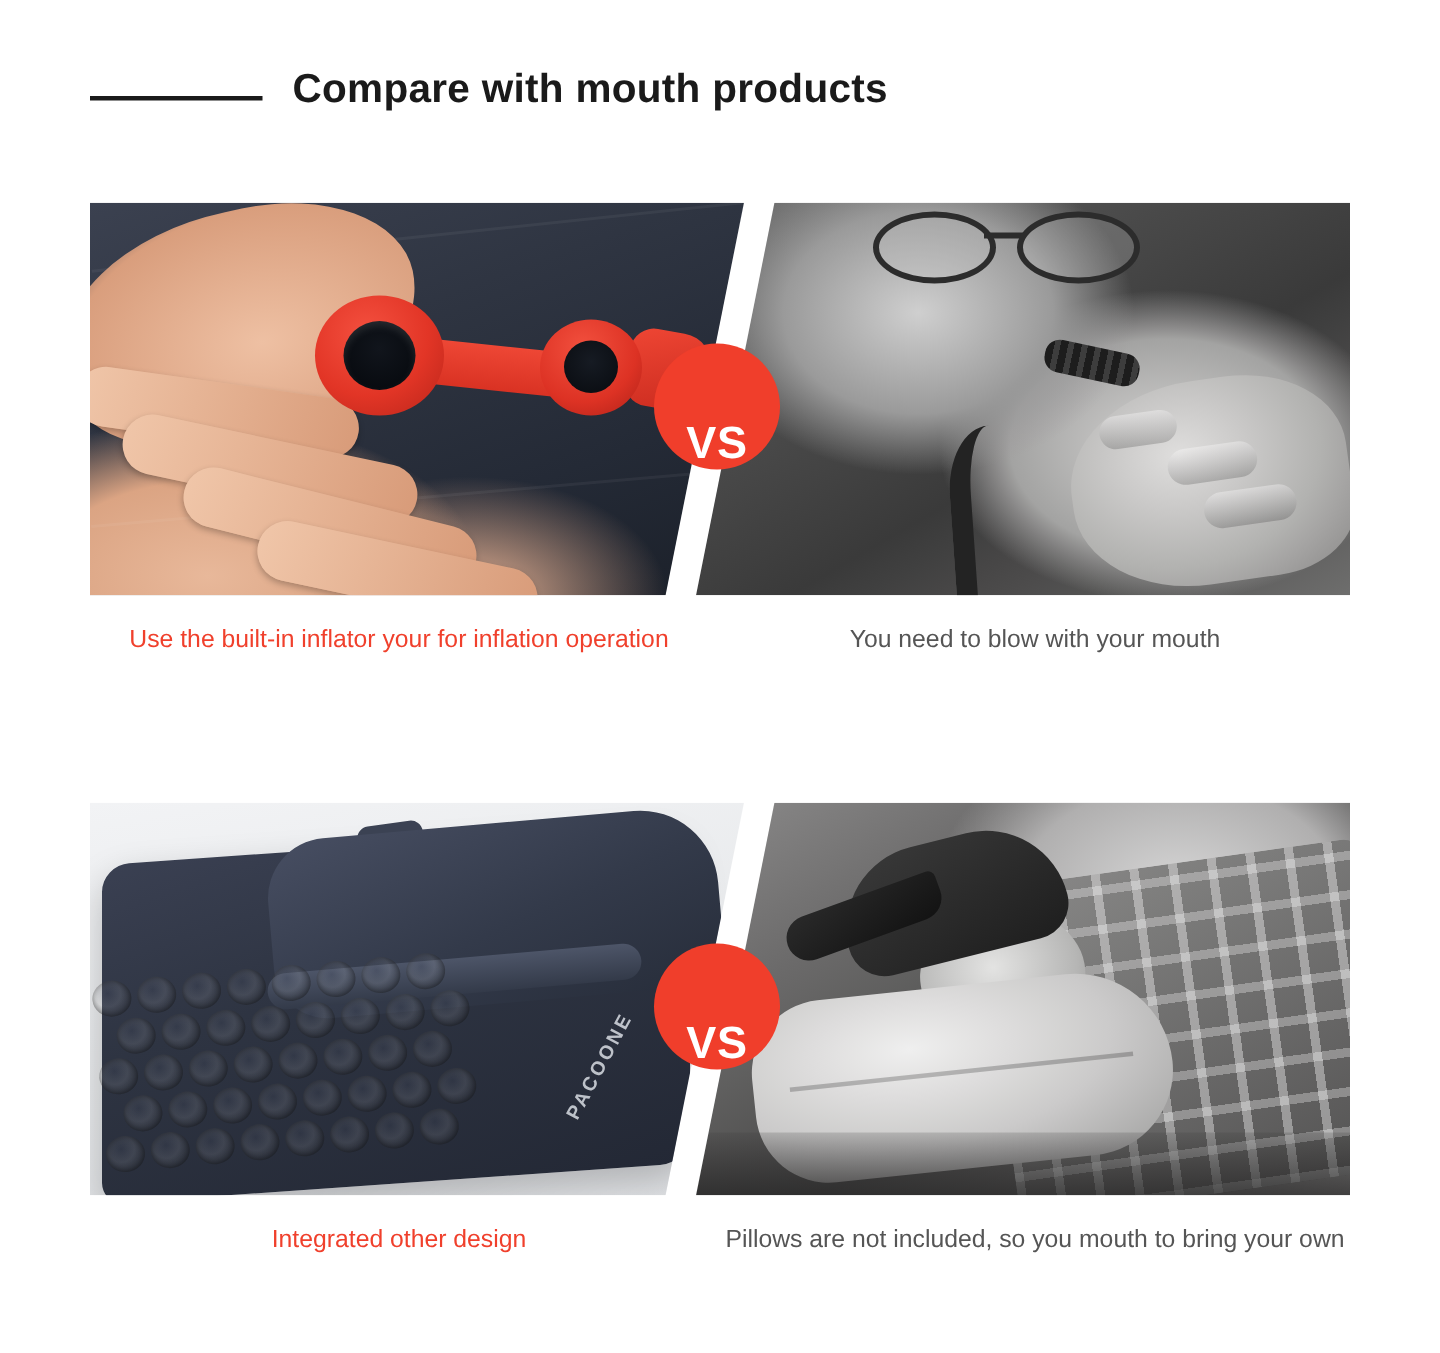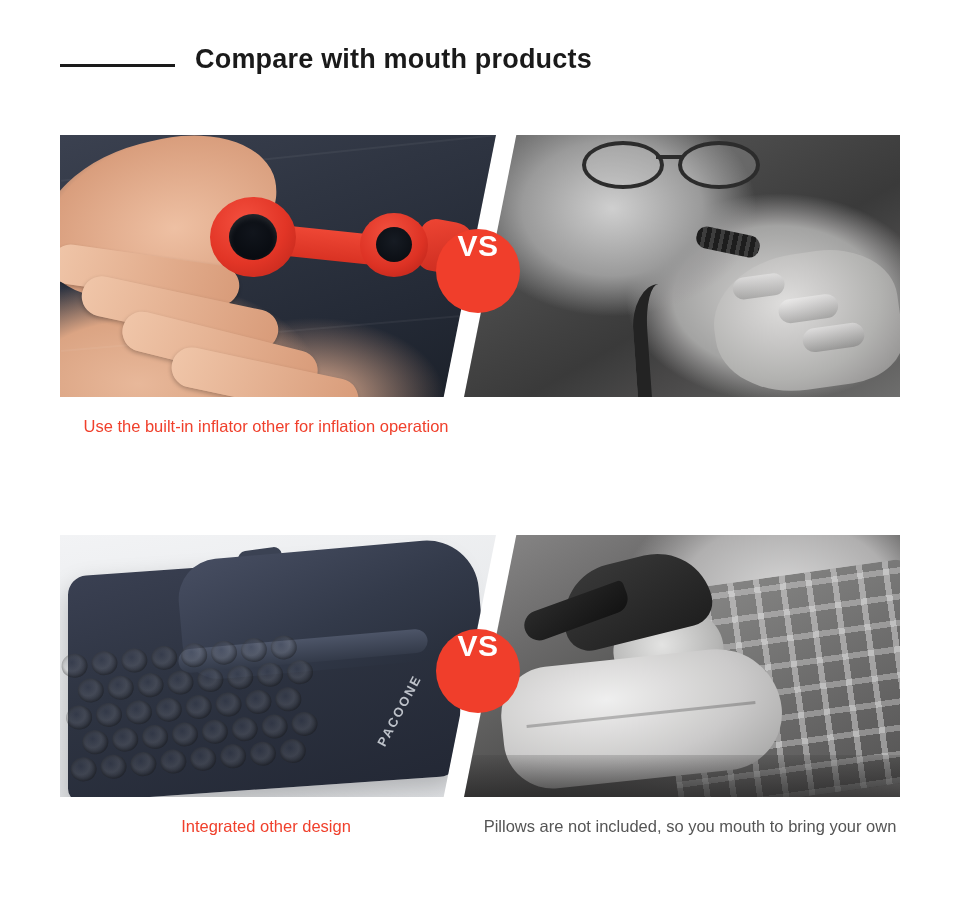--- a/index.html
+++ b/index.html
@@ -343,21 +343,21 @@
   
   .vs-badge {
     position: absolute;
     top: 94px;
     left: 376px;
     width: 84px;
     height: 84px;
     border-radius: 50%;
     background: #f03e2b;
     display: flex;
-    align-items: flex-start;
+    align-items: flex-end;
     justify-content: center;
     color: #ffffff;
     font-size: 30px;
     font-weight: bold;
     letter-spacing: 0.5px;
     z-index: 5;
   }
 
   
   .captions {
@@ -430,21 +430,22 @@
         </div>
       </div>
     </div>
 
     <div class="vs-badge">
       <span>VS</span>
     </div>
   </div>
 
   <div class="captions">
-    <div class="caption caption-left">Use the built-in inflator other for inflation operation</div>
+    <div class="caption caption-left">Use the built-in inflator your for inflation operation</div>
+    <div class="caption caption-right">You need to blow with your mouth</div>
   </div>
 </div>
 
 <div class="compare-block block-2">
   <div class="media-row">
 
     <div class="pane pane-left">
       <div class="scene-pad">
         <div class="pad-body"></div>
         <div class="pad-nub"></div>

